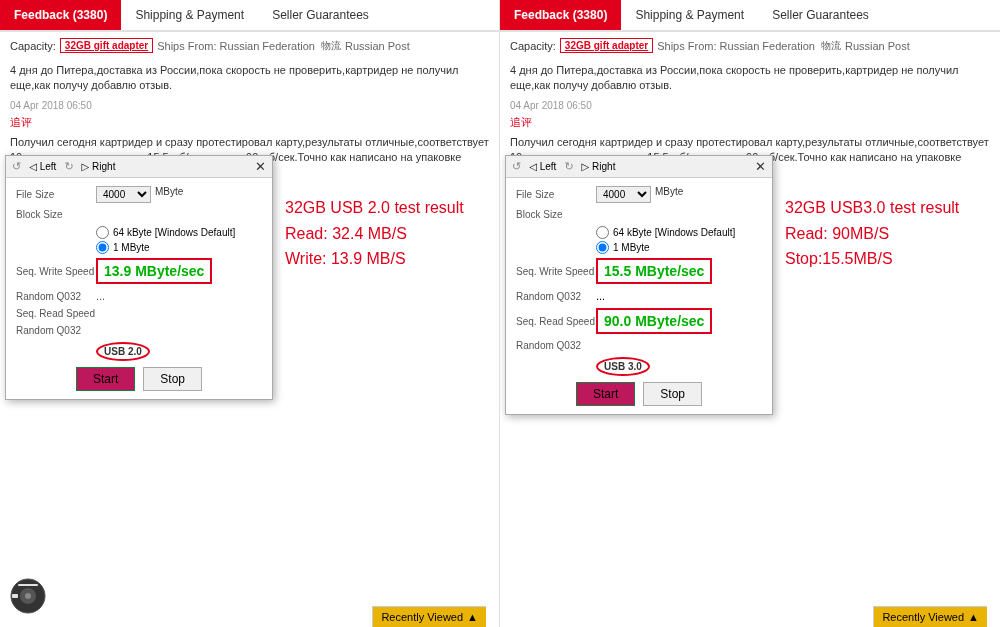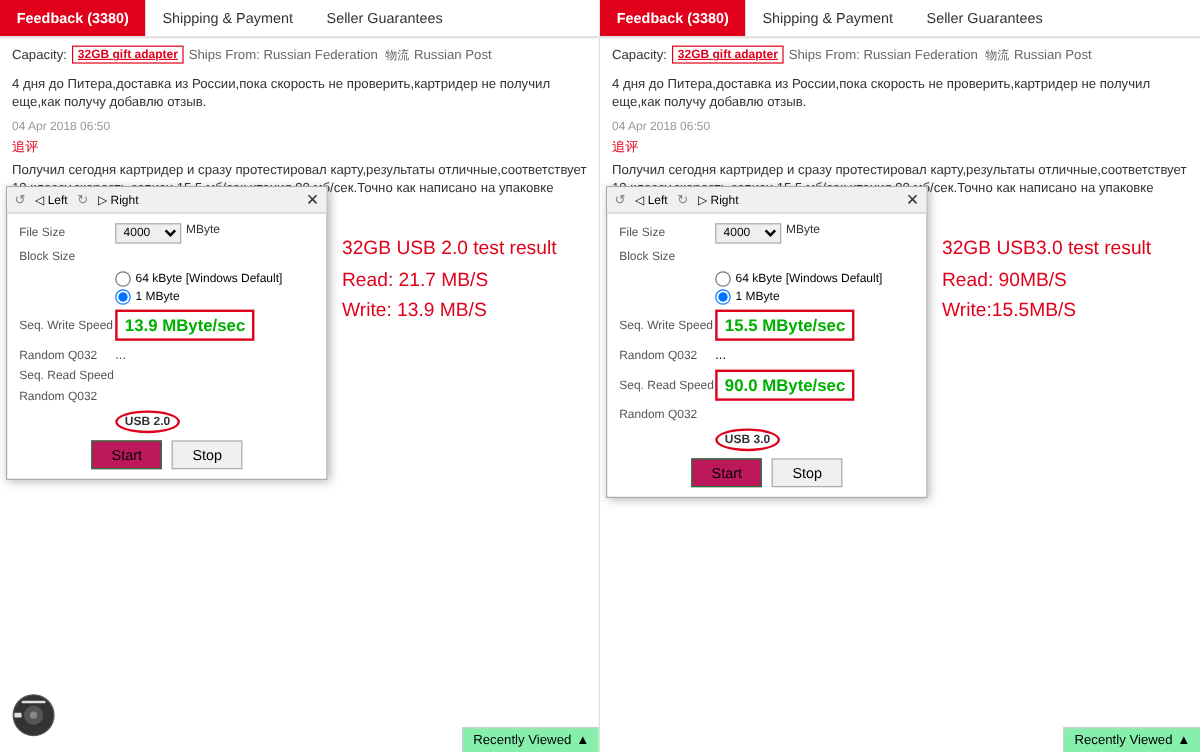--- a/index.html
+++ b/index.html
@@ -260,22 +260,22 @@
       font-size: 16px;
       color: #e0001b;
       font-weight: normal;
       line-height: 1.6;
       z-index: 5;
     }
 
     .recently-viewed-btn {
       position: absolute;
       bottom: 0;
-      right: 0;
-      background: #86efac;
+      right: 13px;
+      background: #eab308;
       border: 1px solid #ccc;
       border-bottom: none;
       border-right: none;
       padding: 4px 8px;
       font-size: 11px;
       display: flex;
       align-items: flex-end;
       gap: 4px;
       cursor: pointer;
     }
@@ -379,21 +379,21 @@
 
         <div class="bench-buttons">
           <button class="btn-start">Start</button>
           <button class="btn-stop">Stop</button>
         </div>
       </div>
     </div>
 
     <div class="benchmark-note">
       <div>32GB USB 2.0 test result</div>
-      <div>Read: 21.7 MB/S</div>
+      <div>Read: 32.4 MB/S</div>
       <div>Write: 13.9 MB/S</div>
     </div>
 
     <div style="position:absolute;bottom:10px;left:10px;">
       <svg width="36" height="36" viewBox="0 0 36 36">
         <circle cx="18" cy="18" r="17" fill="#333" stroke="#555"></circle>
         <circle cx="18" cy="18" r="8" fill="#555"></circle>
         <circle cx="18" cy="18" r="3" fill="#888"></circle>
         <rect x="2" y="16" width="6" height="4" fill="#e0e0e0" rx="1"></rect>
         <rect x="8" y="6" width="20" height="2" fill="#e0e0e0" rx="1"></rect>
@@ -502,21 +502,21 @@
         <div class="bench-buttons">
           <button class="btn-start">Start</button>
           <button class="btn-stop">Stop</button>
         </div>
       </div>
     </div>
 
     <div class="benchmark-note">
       <div>32GB USB3.0 test result</div>
       <div>Read: 90MB/S</div>
-      <div>Write:15.5MB/S</div>
+      <div>Stop:15.5MB/S</div>
     </div>
 
     <div class="recently-viewed-btn">
       <span>Recently Viewed</span>
       <span>▲</span>
     </div>
   </div>
 
 </div>
 

